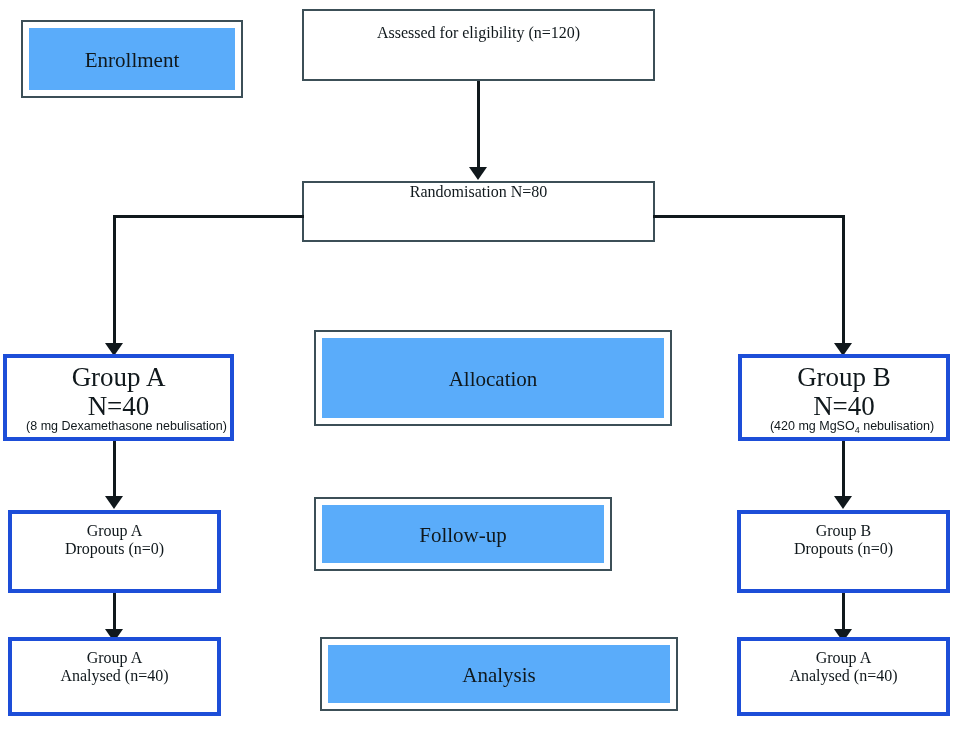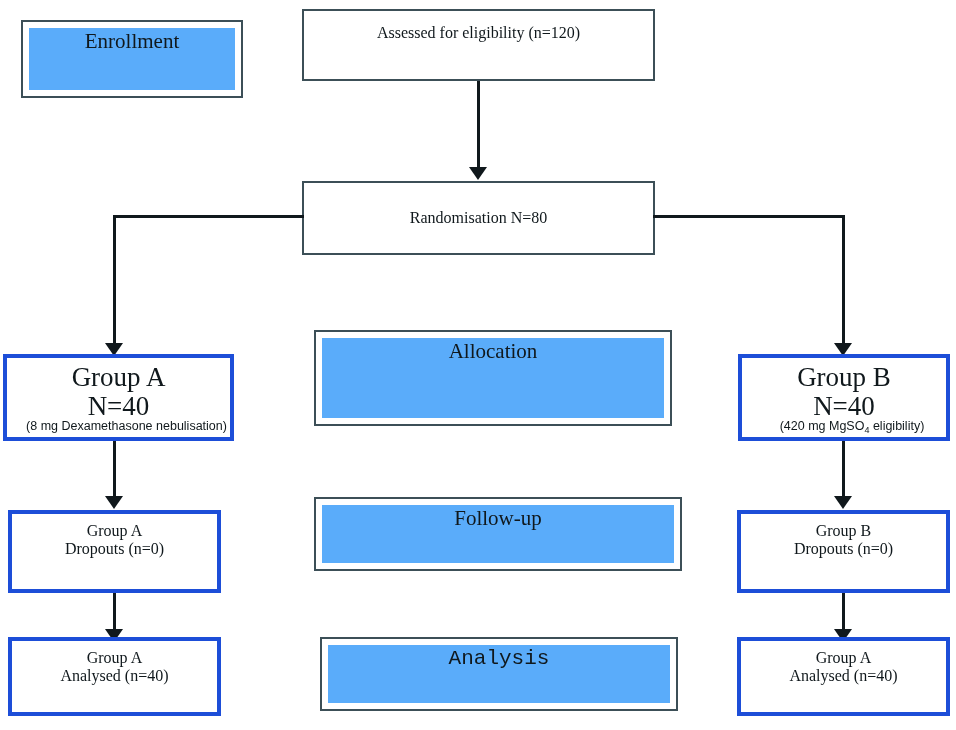--- a/index.html
+++ b/index.html
@@ -59,20 +59,21 @@
     background: #ffffff;
     border: 2px solid #3c4f57;
     padding: 6px;
   }
   .banner-fill {
     width: 100%;
     height: 100%;
     background: #5aacfa;
     display: flex;
     justify-content: center;
+    align-items: center;
   }
   .banner-label {
     font-size: 21px;
     line-height: 1.0;
     white-space: nowrap;
     padding-top: 3px;
   }
 
   
   .vline {
@@ -105,21 +106,21 @@
     </div>
   </div>
 
   <div class="box box-thin" style="left:302px; top:9px; width:353px; height:72px; justify-content:flex-start; padding-top:13px;">
     <span class="line1">Assessed for eligibility (n=120)</span>
   </div>
 
   <div class="vline" style="left:477px; top:81px; height:87px;"></div>
   <div class="arrowhead" style="left:469px; top:167px;"></div>
 
-  <div class="box box-thin" style="left:302px; top:181px; width:353px; height:74px; justify-content:center; padding-top:0;">
+  <div class="box box-thin" style="left:302px; top:181px; width:353px; height:61px; justify-content:flex-start; padding-top:0;">
     <span class="line1">Randomisation N=80</span>
   </div>
 
   <div class="hline" style="left:113px; top:215px; width:191px;"></div>
   <div class="vline" style="left:113px; top:215px; height:137px;"></div>
   <div class="arrowhead" style="left:105px; top:343px;"></div>
 
   <div class="hline" style="left:653px; top:215px; width:192px;"></div>
   <div class="vline" style="left:842px; top:215px; height:137px;"></div>
   <div class="arrowhead" style="left:834px; top:343px;"></div>
@@ -132,30 +133,30 @@
 
   <div class="box" style="left:3px; top:354px; width:231px; height:87px; justify-content:flex-start; padding-top:5px;">
     <span class="line-big">Group A</span>
     <span class="line-big">N=40</span>
     <span class="line-sub">(8 mg Dexamethasone nebulisation)</span>
   </div>
 
   <div class="box" style="left:738px; top:354px; width:212px; height:87px; justify-content:flex-start; padding-top:5px;">
     <span class="line-big">Group B</span>
     <span class="line-big">N=40</span>
-    <span class="line-sub"><span>(420 mg MgSO</span><sub>4</sub><span> eligibility)</span></span>
+    <span class="line-sub"><span>(420 mg MgSO</span><sub>4</sub><span> nebulisation)</span></span>
   </div>
 
   <div class="vline" style="left:113px; top:441px; height:62px;"></div>
   <div class="arrowhead" style="left:105px; top:496px;"></div>
 
   <div class="vline" style="left:842px; top:441px; height:62px;"></div>
   <div class="arrowhead" style="left:834px; top:496px;"></div>
 
-  <div class="banner" style="left:314px; top:497px; width:368px; height:74px;">
+  <div class="banner" style="left:314px; top:497px; width:298px; height:74px;">
     <div class="banner-fill">
       <span class="banner-label">Follow-up</span>
     </div>
   </div>
 
   <div class="box" style="left:8px; top:510px; width:213px; height:83px; justify-content:flex-start; padding-top:8px;">
     <span class="line1">Group A</span>
     <span class="line1">Dropouts (n=0)</span>
   </div>
 
@@ -163,21 +164,21 @@
     <span class="line1">Group B</span>
     <span class="line1">Dropouts (n=0)</span>
   </div>
 
   <div class="vline" style="left:113px; top:593px; height:52px;"></div>
   <div class="arrowhead" style="left:105px; top:629px;"></div>
 
   <div class="vline" style="left:842px; top:593px; height:52px;"></div>
   <div class="arrowhead" style="left:834px; top:629px;"></div>
 
-  <div class="banner" style="left:320px; top:637px; width:358px; height:74px;font-family:Liberation Mono, monospace;">
+  <div class="banner" style="left:320px; top:637px; width:358px; height:74px;">
     <div class="banner-fill">
       <span class="banner-label">Analysis</span>
     </div>
   </div>
 
   <div class="box" style="left:8px; top:637px; width:213px; height:79px; justify-content:flex-start; padding-top:8px;">
     <span class="line1">Group A</span>
     <span class="line1">Analysed (n=40)</span>
   </div>
 

